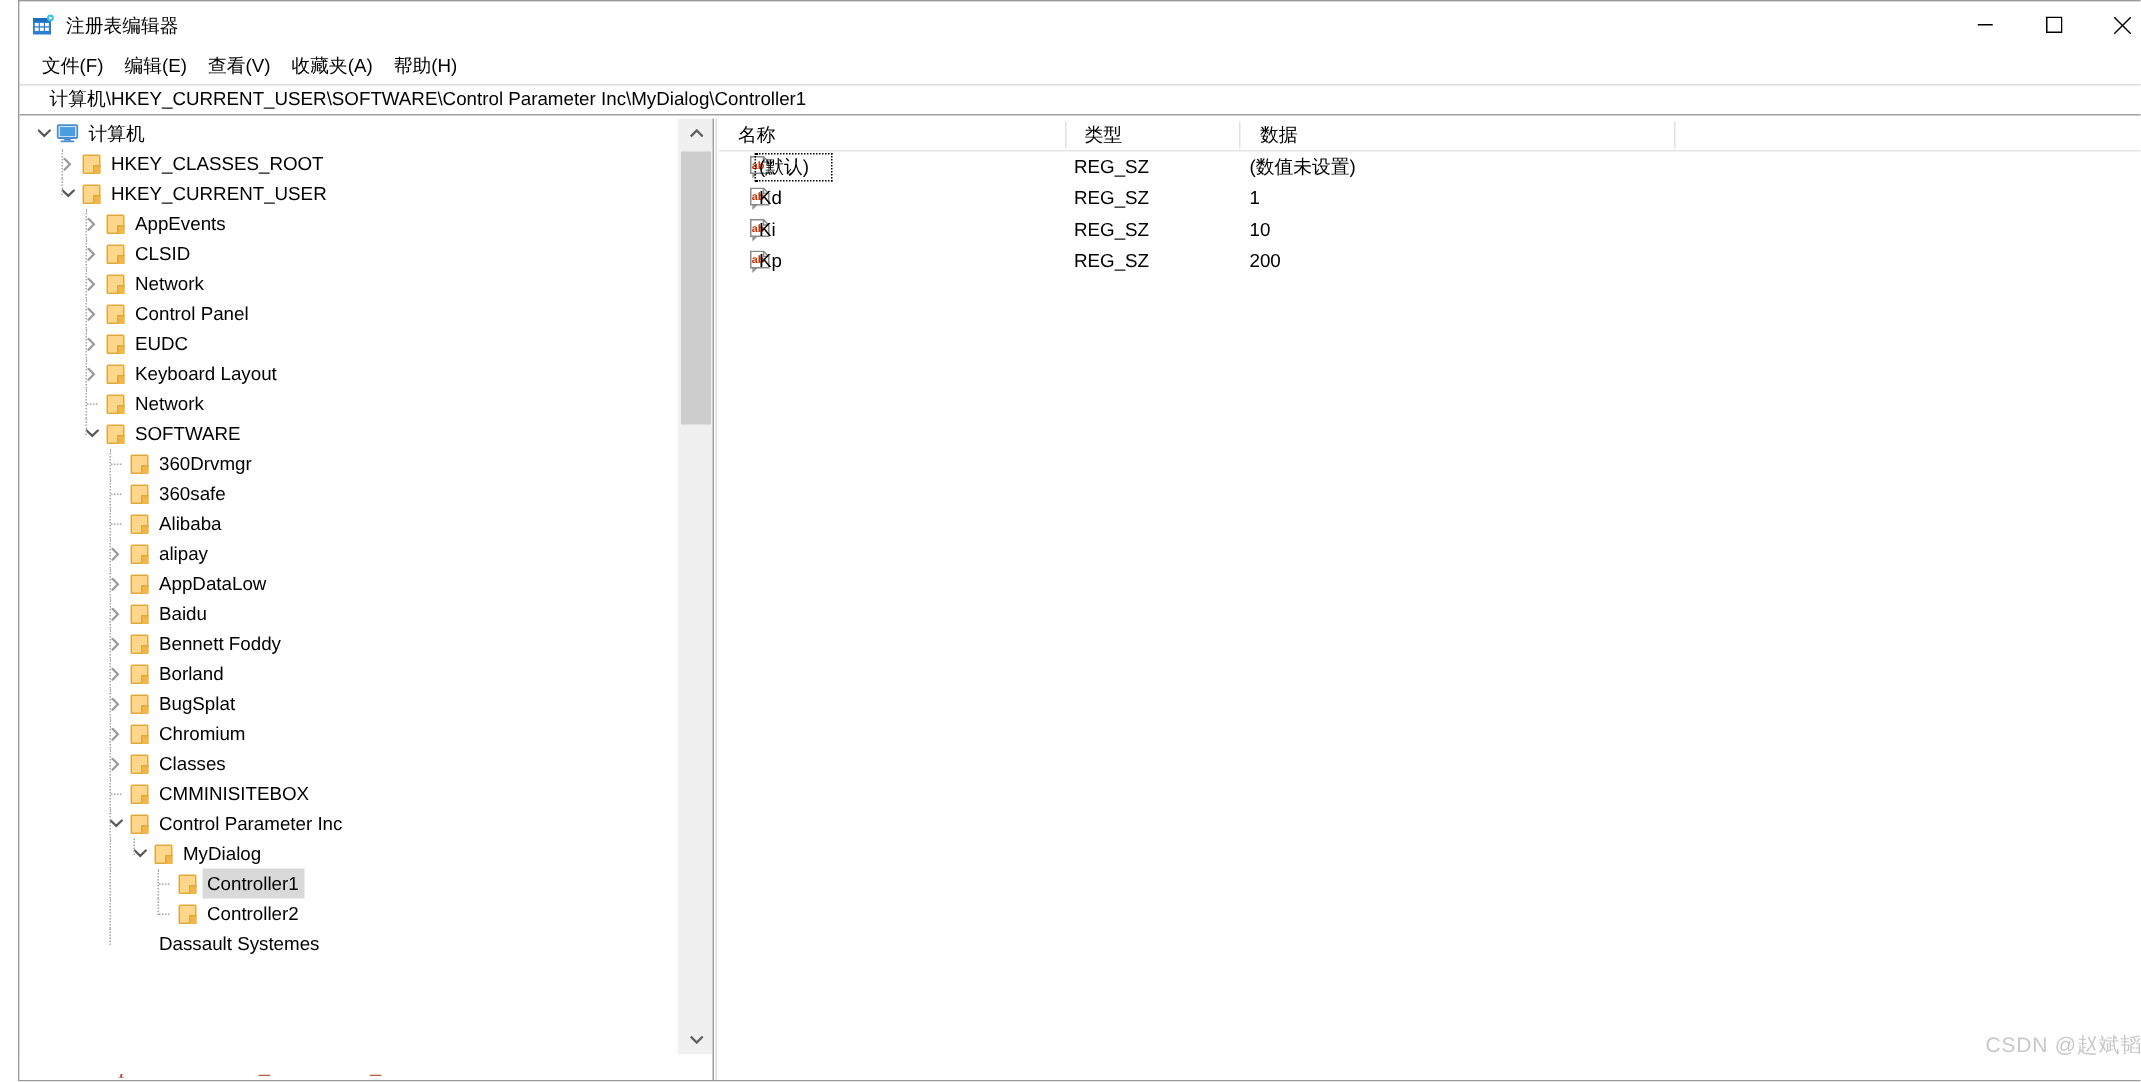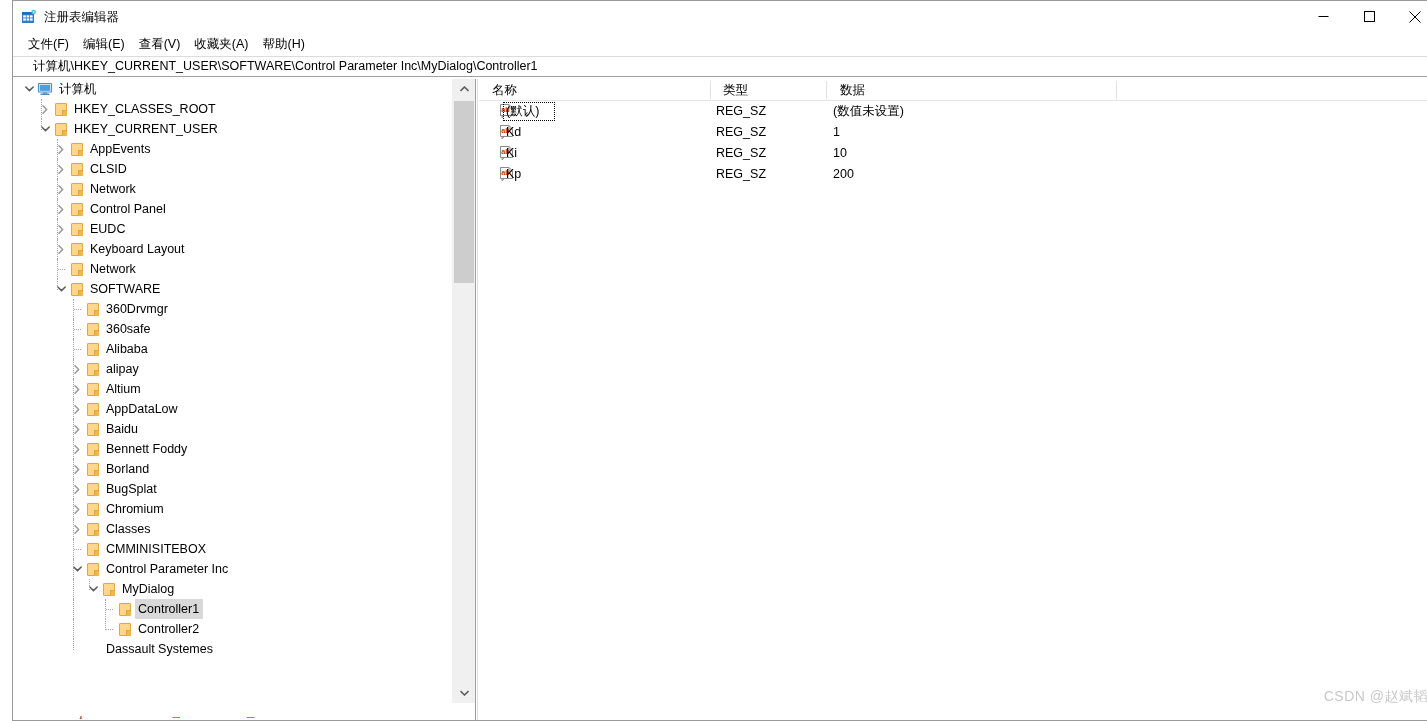--- a/index.html
+++ b/index.html
@@ -445,33 +445,20 @@
             <div style="width: 56px; height: 20px; flex: 0 0 auto;"></div>
             <div class="chev">
               <svg width="6" height="9" viewBox="0 0 6 9">
                 <path d="M1 0.8 L4.6 4.5 L1 8.2" fill="none" stroke="#9a9a9a" stroke-width="1.5" stroke-linecap="round"></path>
               </svg>
             </div>
             <div class="folder">
               <i></i>
             </div>
             <div class="tlabel">alipay</div>
-          </div>
-          <div class="trow">
-            <div class="guide" style="left: 60px;"></div>
-            <div style="width: 56px; height: 20px; flex: 0 0 auto;"></div>
-            <div class="chev">
-              <svg width="6" height="9" viewBox="0 0 6 9">
-                <path d="M1 0.8 L4.6 4.5 L1 8.2" fill="none" stroke="#9a9a9a" stroke-width="1.5" stroke-linecap="round"></path>
-              </svg>
-            </div>
-            <div class="folder">
-              <i></i>
-            </div>
-            <div class="tlabel">Altium</div>
           </div>
           <div class="trow">
             <div class="guide" style="left: 60px;"></div>
             <div style="width: 56px; height: 20px; flex: 0 0 auto;"></div>
             <div class="chev">
               <svg width="6" height="9" viewBox="0 0 6 9">
                 <path d="M1 0.8 L4.6 4.5 L1 8.2" fill="none" stroke="#9a9a9a" stroke-width="1.5" stroke-linecap="round"></path>
               </svg>
             </div>
             <div class="folder">

